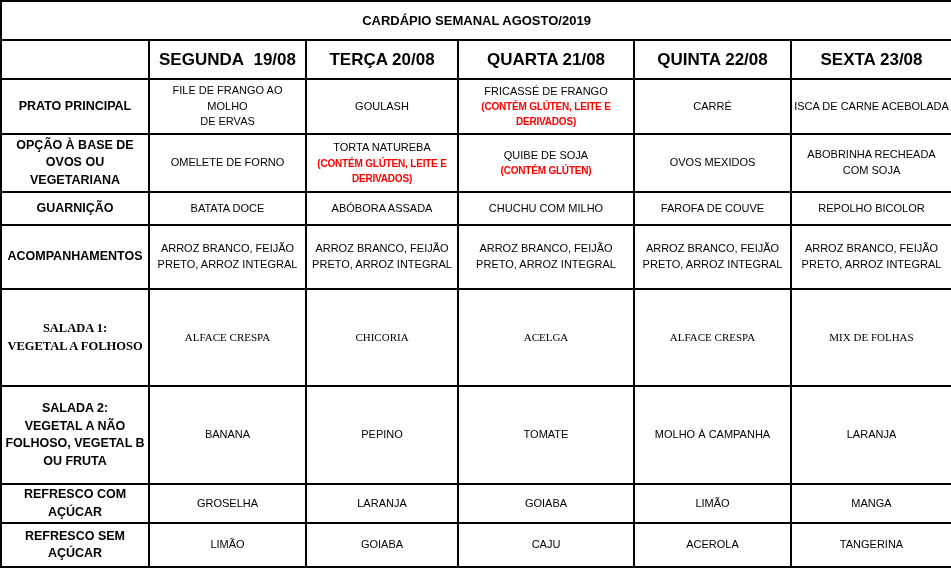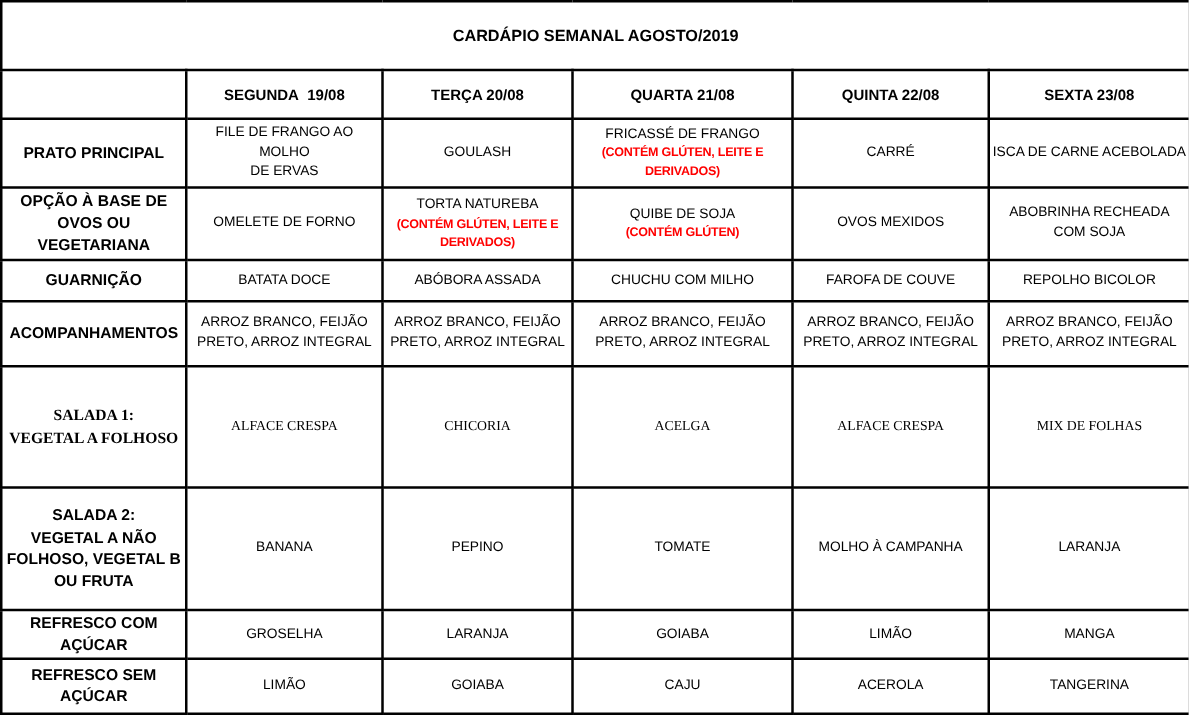--- a/index.html
+++ b/index.html
@@ -27,21 +27,21 @@
     white-space: pre-line;
     padding: 1px 2px;
     overflow: hidden;
   }
   td.title-cell {
     font-weight: bold;
     font-size: 13px;
   }
   td.day-header {
     font-weight: bold;
-    font-size: 12px;
+    font-size: 17px;
     margin-left: 21px;
   }
   td.row-header {
     font-weight: bold;
     font-size: 12.5px;
     line-height: 1.4;
   }
   td.menu-cell {
     font-size: 11px;
     line-height: 1.45;
@@ -64,21 +64,21 @@
   <table class="menu">
     <colgroup>
       <col style="width:148px">
       <col style="width:157px">
       <col style="width:152px">
       <col style="width:176px">
       <col style="width:157px">
       <col style="width:161px">
     </colgroup>
     <tbody id="menu-tbody">
-        <tr style="height: 55px;">
+        <tr style="height: 39px;">
           <td class="title-cell" colspan="6">CARDÁPIO SEMANAL AGOSTO/2019</td>
         </tr>
         <tr style="height: 39px;">
           <td class="row-header"></td>
           <td class="day-header">SEGUNDA&nbsp; 19/08</td>
           <td class="day-header">TERÇA 20/08</td>
           <td class="day-header">QUARTA 21/08</td>
           <td class="day-header">QUINTA 22/08</td>
           <td class="day-header">SEXTA 23/08</td>
         </tr>
@@ -103,21 +103,21 @@
 COM SOJA</span></td>
         </tr>
         <tr style="height: 33px; border-radius: 13px;">
           <td class="row-header">GUARNIÇÃO</td>
           <td class="menu-cell"><span>BATATA DOCE</span></td>
           <td class="menu-cell"><span>ABÓBORA ASSADA</span></td>
           <td class="menu-cell"><span>CHUCHU COM MILHO</span></td>
           <td class="menu-cell"><span>FAROFA DE COUVE</span></td>
           <td class="menu-cell"><span>REPOLHO BICOLOR</span></td>
         </tr>
-        <tr style="height: 52px;">
+        <tr style="height: 64px;">
           <td class="row-header">ACOMPANHAMENTOS</td>
           <td class="menu-cell"><span>ARROZ BRANCO, FEIJÃO
 PRETO, ARROZ INTEGRAL</span></td>
           <td class="menu-cell"><span>ARROZ BRANCO, FEIJÃO
 PRETO, ARROZ INTEGRAL</span></td>
           <td class="menu-cell"><span>ARROZ BRANCO, FEIJÃO
 PRETO, ARROZ INTEGRAL</span></td>
           <td class="menu-cell"><span>ARROZ BRANCO, FEIJÃO
 PRETO, ARROZ INTEGRAL</span></td>
           <td class="menu-cell"><span>ARROZ BRANCO, FEIJÃO

